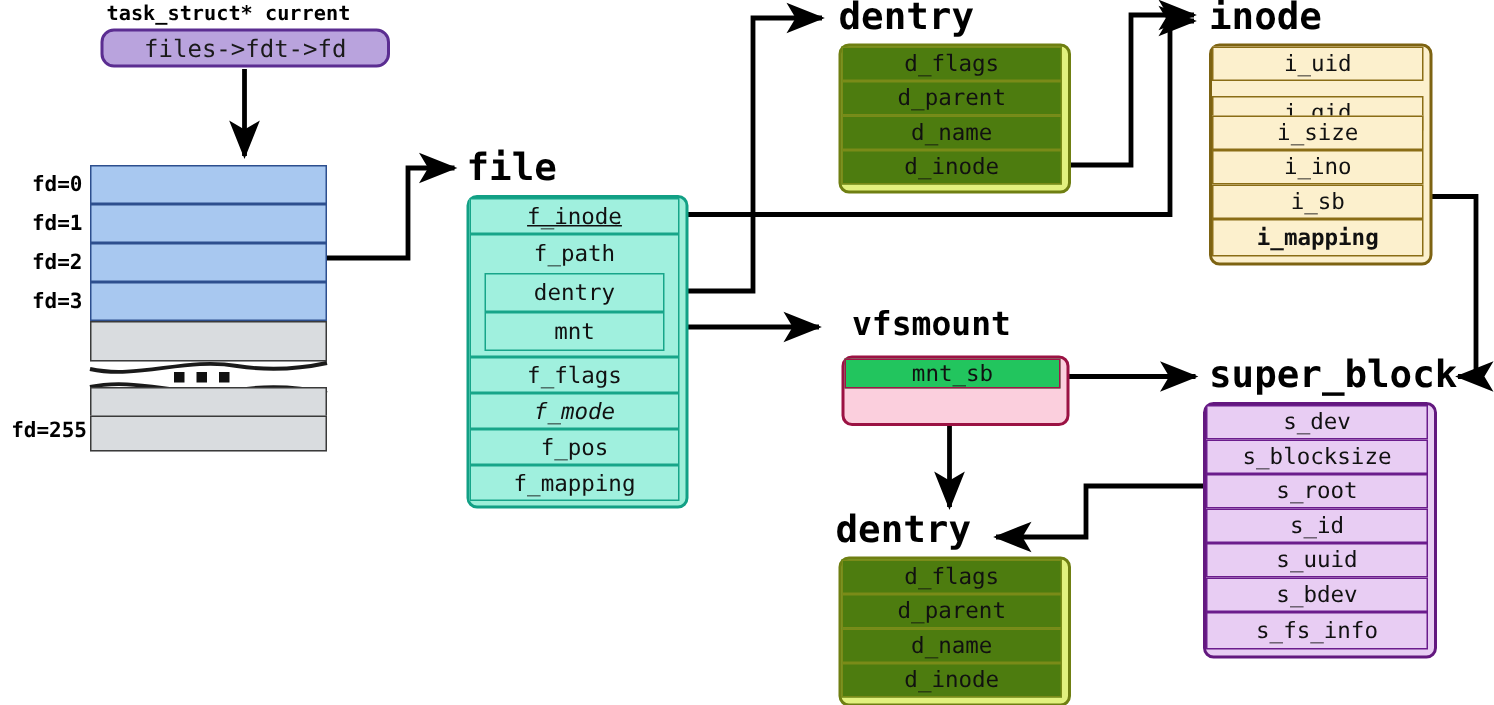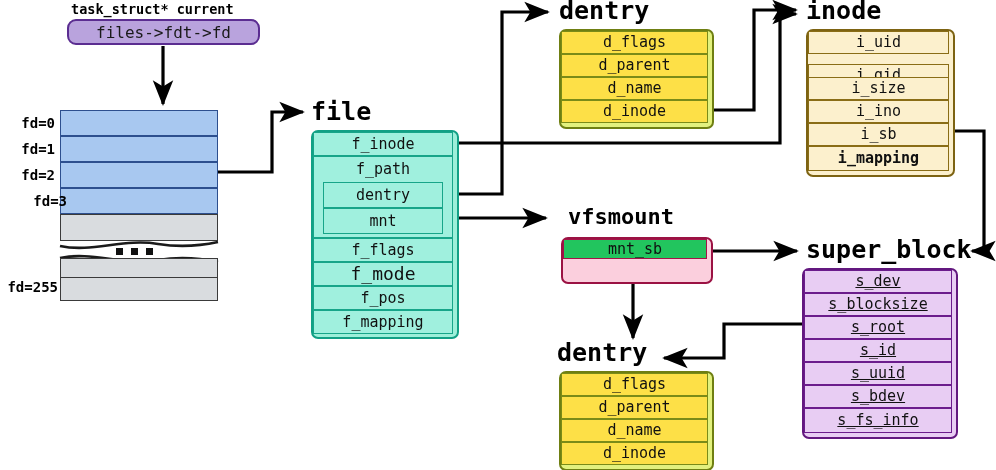--- a/index.html
+++ b/index.html
@@ -59,27 +59,27 @@
   .fdlabel{
     position:absolute;
     font-family:"DejaVu Sans Mono","Liberation Mono",monospace;
     font-weight:bold;font-size:14px;color:#000;white-space:nowrap;
     text-align:right;
   }
 
   
   .teal .row{background:#a0f0de;border:1.5px solid #17a589;color:#111;}
   .teal .outer{background:#9defd9;border:2px solid #12a085;border-radius:7px;}
-  .green .row{background:#fde047;border:1.5px solid #7a8b18;}
+  .green .row{background:#4d7c0f;border:1.5px solid #7a8b18;}
   .greenOuter{border:2px solid #6f7f12;border-radius:7px;background:#e2f17e;}
   .cream .row{background:#fcf0cd;border:1.5px solid #8a6d16;}
   .creamOuter{border:2px solid #7d6312;border-radius:7px;background:#fcf0cd;}
   .pink .row{background:#22c55e;border:1.5px solid #a31448;}
   .pinkOuter{border:2px solid #9b1243;border-radius:7px;background:#fbcfdd;}
-  .purple2 .row{background:#e8cdf3;border:1.5px solid #6b1c8c;text-decoration:underline;}
+  .purple2 .row{background:#e8cdf3;border:1.5px solid #6b1c8c;}
   .purpleOuter{border:2px solid #63187f;border-radius:7px;background:#e8cdf3;}
   .innerbeige{background:#e6e8c8;border:1.5px solid #7d7f35;}
 </style>
 </head>
 <body>
 
 <div id="stage">
 
   <svg class="wires" viewBox="0 0 996 470">
     <defs>
@@ -129,37 +129,37 @@
       <rect x="88" y="12" width="7" height="7" fill="#111"></rect>
     </svg>
 
     <div class="fdcell gray" style="left:0px;top:148px;width:158px;height:22px;"></div>
     <div class="fdcell gray" style="left:0px;top:167px;width:158px;height:24px;"></div>
   </div>
 
   <div class="fdlabel" style="left:0px;top:115px;width:55px;">fd=0</div>
   <div class="fdlabel" style="left:0px;top:141px;width:55px;">fd=1</div>
   <div class="fdlabel" style="left:0px;top:167px;width:55px;">fd=2</div>
-  <div class="fdlabel" style="left:12px;top:193px;width:55px;text-align:right;">fd=3</div>
+  <div class="fdlabel" style="left:0px;top:193px;width:55px;text-align:right;">fd=3</div>
   <div class="fdlabel" style="left:0px;top:279px;width:58px;">fd=255</div>
 
   <div class="title" style="left:311px;top:99px;font-size:25px;">file</div>
 
   <div class="struct teal" style="left:311px;top:130px;width:144px;height:205px;">
     <div class="outer" style="position:absolute;left:0;top:0;width:144px;height:205px;"></div>
 
-    <div class="row" style="position:absolute;left:2px;top:2px;width:140px;height:24px;line-height:22px;font-size:15px;">f_inode</div>
+    <div class="row" style="position:absolute;left:2px;top:2px;width:140px;height:24px;line-height:22px;font-size:15px;text-decoration:underline;">f_inode</div>
 
     <div class="row" style="position:absolute;left:2px;top:26px;width:140px;height:82px;line-height:24px;font-size:15px;">f_path</div>
 
     <div class="row innerbeige" style="position:absolute;left:12px;top:52px;width:120px;height:26px;line-height:24px;font-size:15px;">dentry</div>
     <div class="row innerbeige" style="position:absolute;left:12px;top:78px;width:120px;height:26px;line-height:24px;font-size:15px;">mnt</div>
 
     <div class="row" style="position:absolute;left:2px;top:108px;width:140px;height:24px;line-height:22px;font-size:15px;">f_flags</div>
-    <div class="row" style="position:absolute;left:2px;top:132px;width:140px;height:24px;line-height:22px;font-size:18px;">f_mode</div>
+    <div class="row" style="position:absolute;left:2px;top:132px;width:140px;height:24px;line-height:22px;font-size:15px;font-style:italic;">f_mode</div>
     <div class="row" style="position:absolute;left:2px;top:156px;width:140px;height:24px;line-height:22px;font-size:15px;">f_pos</div>
     <div class="row" style="position:absolute;left:2px;top:180px;width:140px;height:24px;line-height:22px;font-size:15px;">f_mapping</div>
   </div>
 
   <div class="title" style="left:559px;top:-2px;font-size:25px;">dentry</div>
 
   <div class="struct green" style="left:559px;top:29px;width:151px;height:96px;">
     <div class="greenOuter" style="position:absolute;left:0;top:0;width:151px;height:96px;"></div>
     <div class="row" style="position:absolute;left:2px;top:2px;width:147px;height:23px;line-height:21px;font-size:15px;">d_flags</div>
     <div class="row" style="position:absolute;left:2px;top:25px;width:147px;height:23px;line-height:21px;font-size:15px;">d_parent</div>

